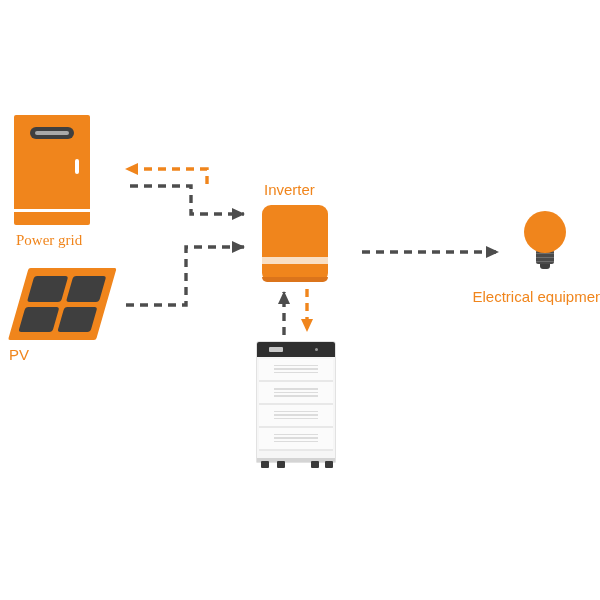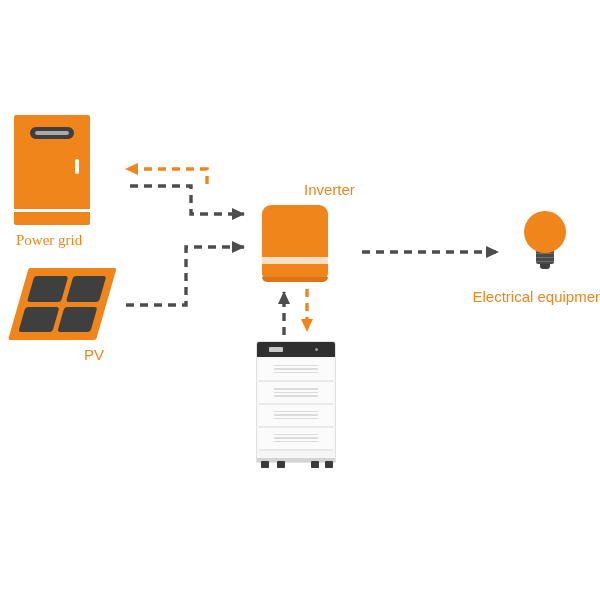--- a/index.html
+++ b/index.html
@@ -78,23 +78,23 @@
     <div class="grid-baseline"></div>
   </div>
   <div class="label" style="left:16px;top:231px;font-family:Liberation Serif, serif;">Power grid</div>
 
   <div class="pv-panel">
     <div class="pv-cell"></div>
     <div class="pv-cell"></div>
     <div class="pv-cell"></div>
     <div class="pv-cell"></div>
   </div>
-  <div class="label" style="left:16px;top:346px;width:88px;text-align:right;">PV</div>
+  <div class="label" style="left:9px;top:346px;width:88px;text-align:left;">PV</div>
 
-  <div class="label" style="left:264px;top:181px;margin-left:40px;">Inverter</div>
+  <div class="label" style="left:264px;top:181px;">Inverter</div>
   <div class="inverter-box">
     <div class="inverter-stripe"></div>
     <div class="inverter-lip"></div>
   </div>
 
   <div class="battery">
     <div class="battery-top">
       <div class="battery-logo"></div>
       <div class="battery-dot"></div>
     </div>

